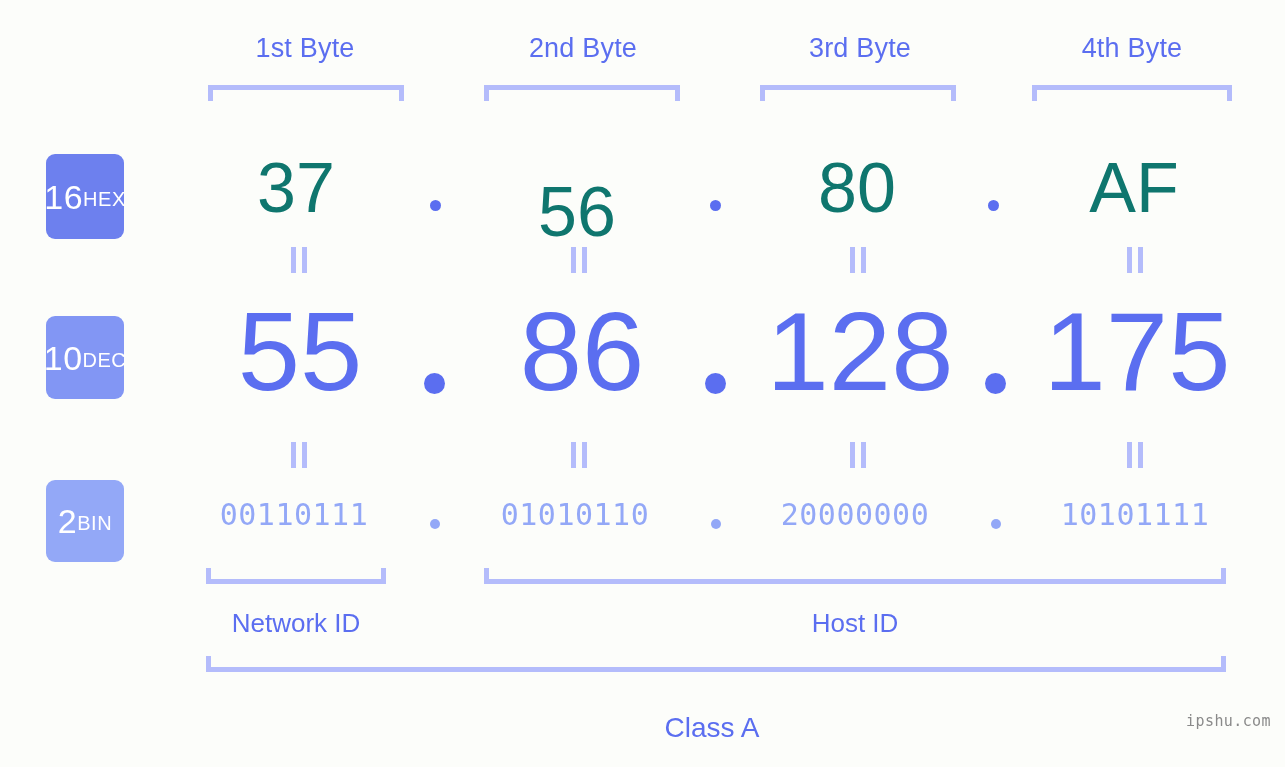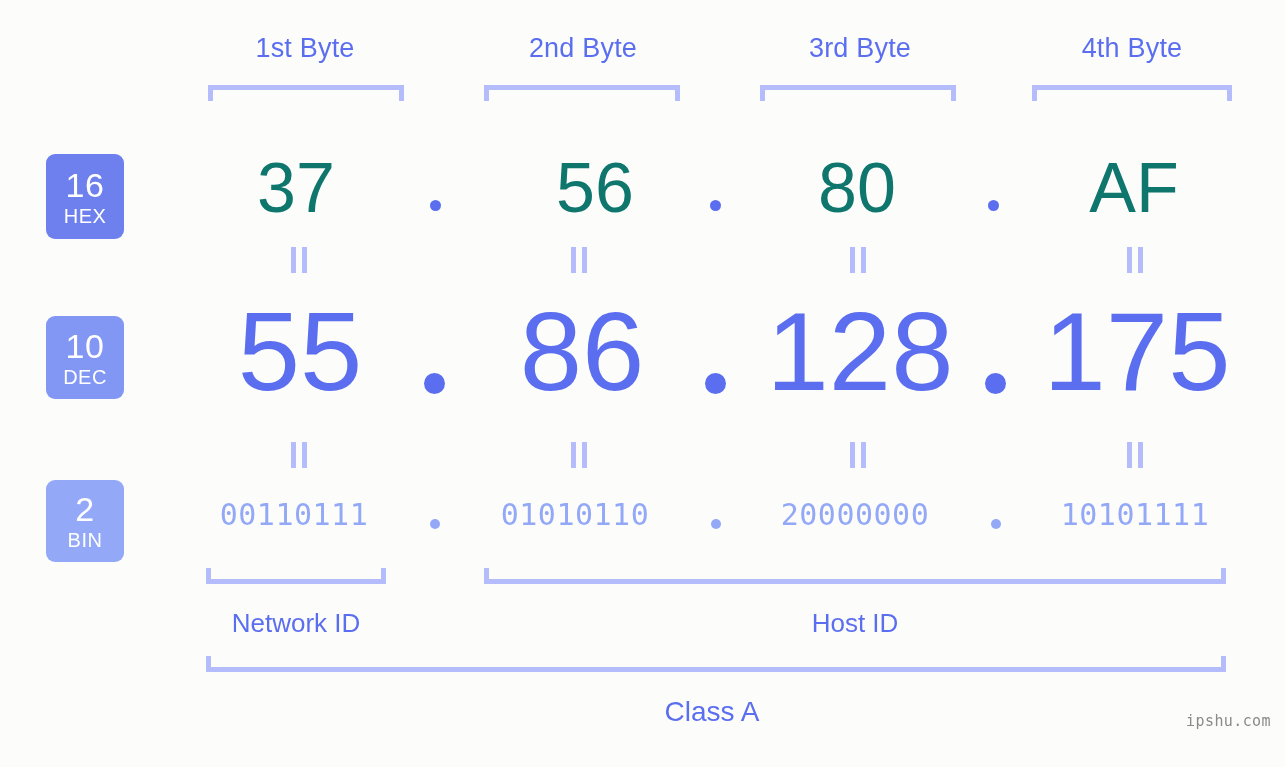--- a/index.html
+++ b/index.html
@@ -55,21 +55,20 @@
   
   .badge {
     position: absolute;
     left: 46px;
     width: 78px;
     border-radius: 9px;
     color: #ffffff;
     text-align: center;
     box-sizing: border-box;
     display: flex;
-    flex-direction: column;
     align-items: center;
     justify-content: center;
     line-height: 1;
   }
   .badge .num {
     font-size: 34px;
     font-weight: 400;
     letter-spacing: 0.5px;
   }
   .badge .abbr {
@@ -204,21 +203,21 @@
   <div class="bracket-down" style="left:760px; top:85px; width:196px;"></div>
   <div class="bracket-down" style="left:1032px; top:85px; width:200px;"></div>
 
   <div class="badge" id="badge-hex">
     <span class="num">16</span>
     <span class="abbr">HEX</span>
   </div>
 
   <div class="hex-val" style="left:196px; width:200px;">37</div>
   <div class="hex-dot" style="left:430px;"></div>
-  <div class="hex-val" style="left:495px; width:200px;">56</div>
+  <div class="hex-val" style="left:477px; width:200px;margin-top:24px;">56</div>
   <div class="hex-dot" style="left:710px;"></div>
   <div class="hex-val" style="left:757px; width:200px;">80</div>
   <div class="hex-dot" style="left:988px;"></div>
   <div class="hex-val" style="left:1034px; width:200px;">AF</div>
 
   <div class="eq" style="left:290px; top:247px;"></div>
   <div class="eq" style="left:570px; top:247px;"></div>
   <div class="eq" style="left:849px; top:247px;"></div>
   <div class="eq" style="left:1126px; top:247px;"></div>
 
@@ -253,17 +252,17 @@
   <div class="bin-dot" style="left:991px;"></div>
   <div class="bin-val" style="left:1035px; width:200px;">10101111</div>
 
   <div class="bracket-up" style="left:206px; top:568px; width:180px;"></div>
   <div class="bracket-up" style="left:484px; top:568px; width:742px;"></div>
 
   <div class="id-label" style="left:755px; width:200px;">Host ID</div>
   <div class="id-label" style="left:196px; width:200px;">Network ID</div>
 
   <div class="bracket-up" style="left:206px; top:656px; width:1020px;"></div>
-  <div class="class-label" style="left:612px; width:200px;">Class A</div>
+  <div class="class-label" style="left:612px; width:200px;margin-top:16px;">Class A</div>
 
   <div id="watermark">ipshu.com</div>
 
 </div>
 
 </body></html>

